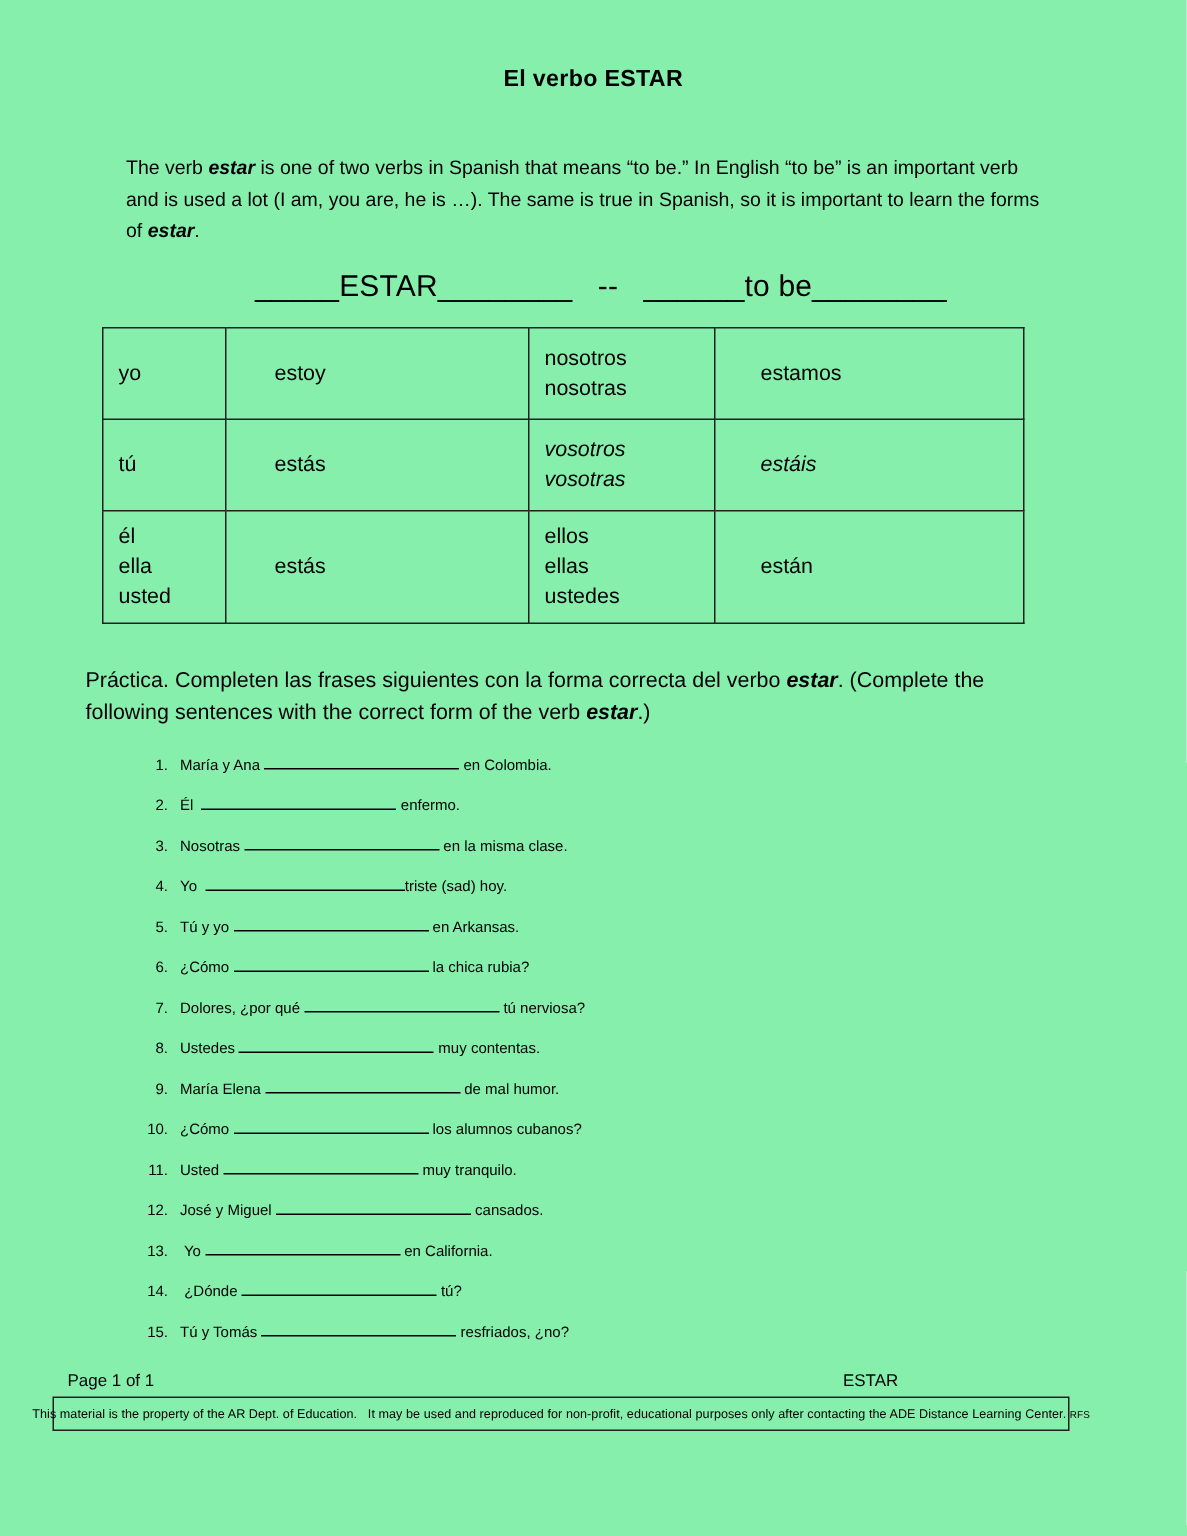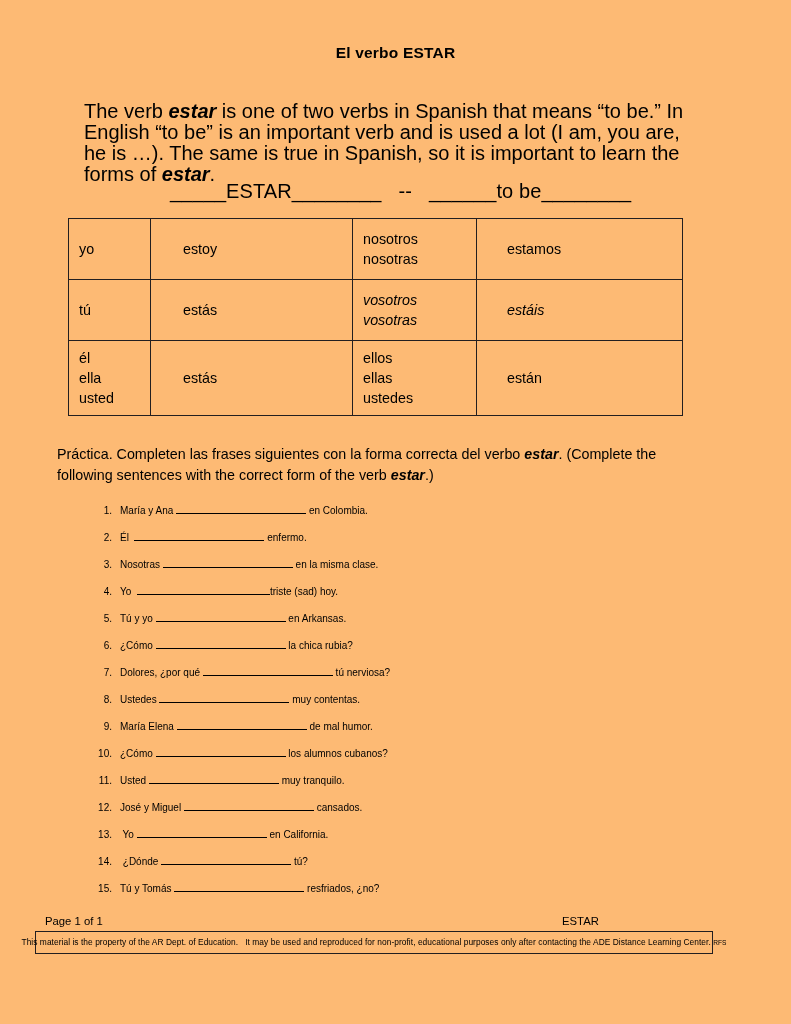--- a/index.html
+++ b/index.html
@@ -14,42 +14,42 @@
     font-family: "Liberation Sans", sans-serif;
     color: #000000;
     overflow: hidden;
   }
 
   .page {
     position: absolute;
     left: 0; top: 0;
     width: 791px;
     height: 1024px;
-    background: #fdba74;
+    background: #86efac;
   }
 
   
   .doc-title {
     position: absolute;
     left: 0;
     top: 44px;
     width: 791px;
     text-align: center;
     font-size: 15.5px;
     font-weight: bold;
     letter-spacing: 0.2px;
   }
 
   
   .intro {
     position: absolute;
     left: 84px;
     top: 101px;
     width: 614px;
-    font-size: 20px;
+    font-size: 13px;
     line-height: 21px;
     text-align: left;
   }
   .intro b { font-weight: bold; font-style: italic; }
 
   
   .table-heading {
     position: absolute;
     left: 170px;
     top: 180px;

